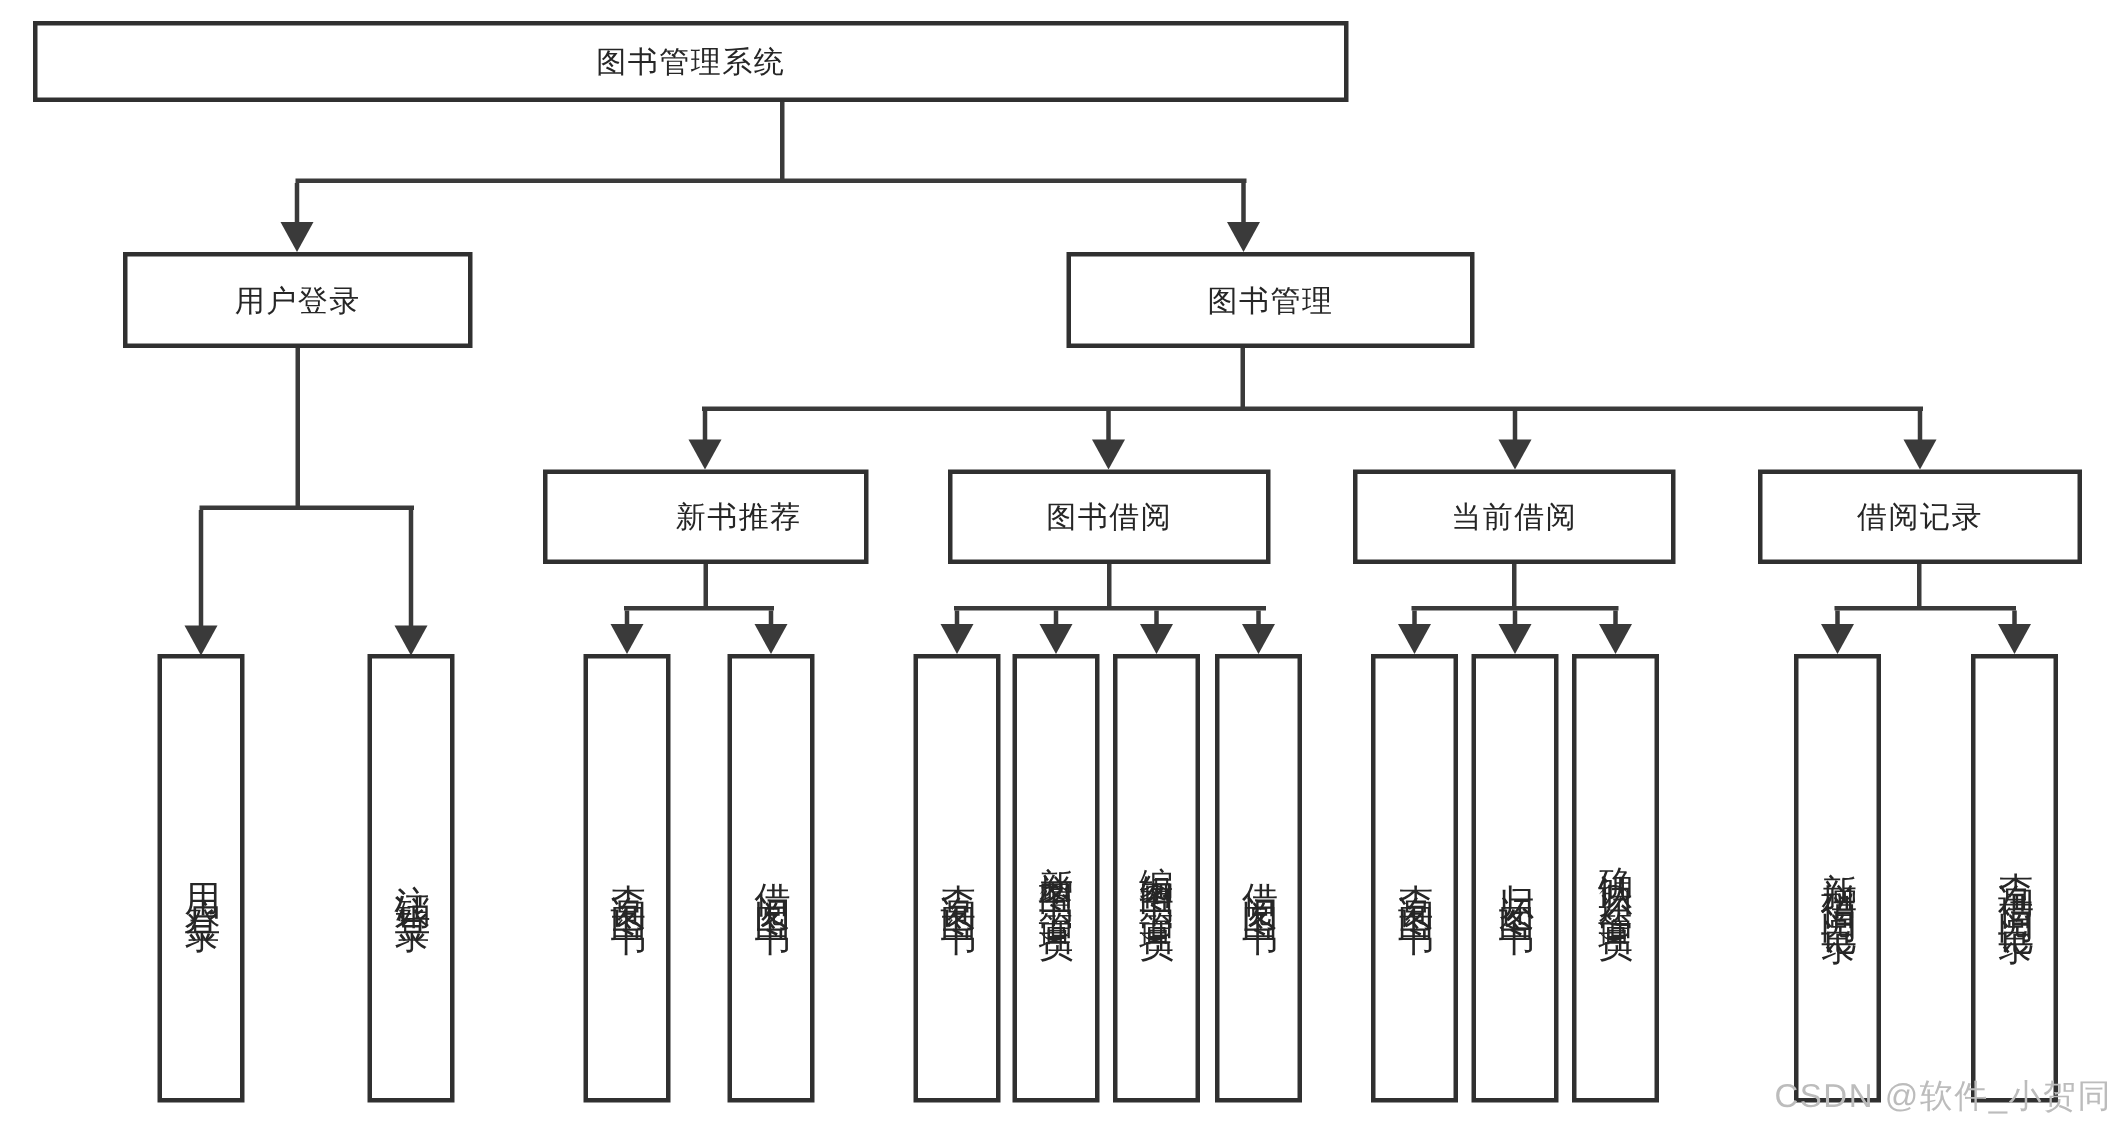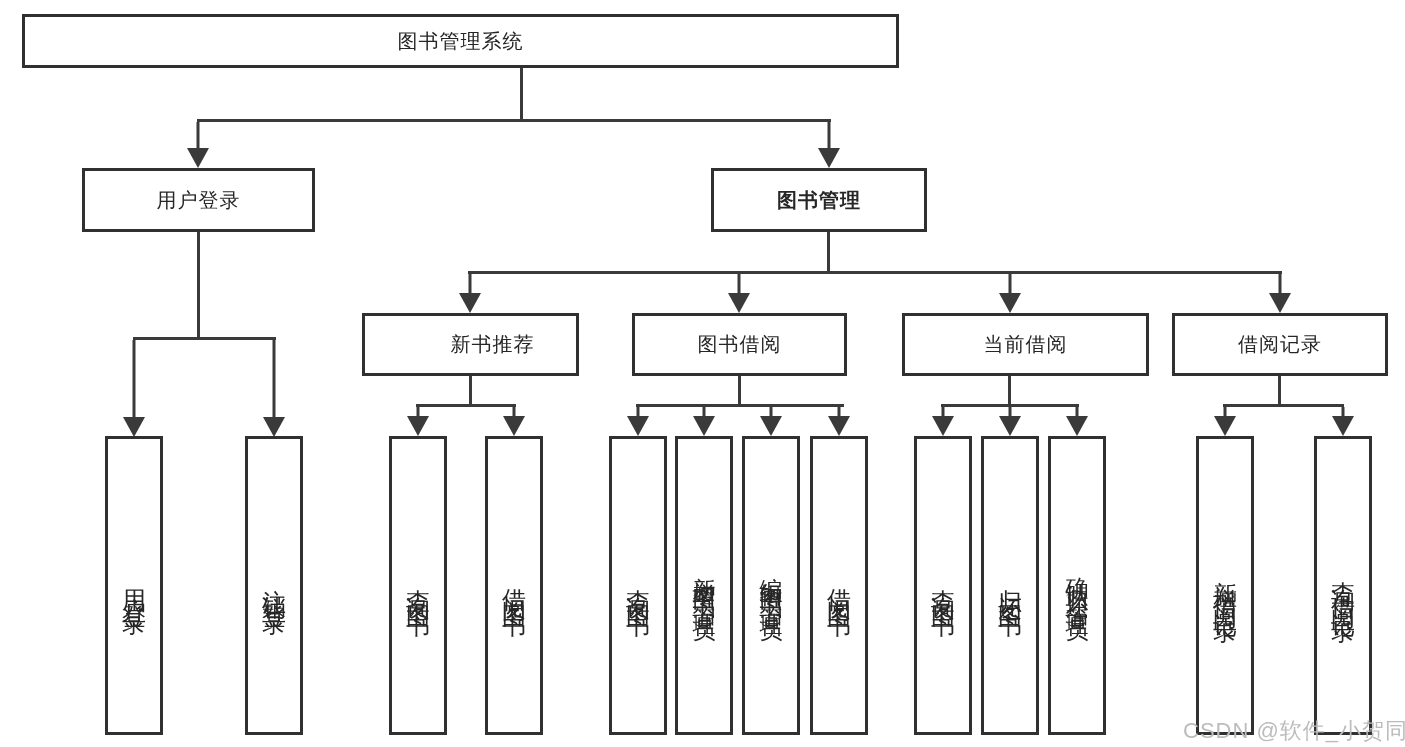--- a/index.html
+++ b/index.html
@@ -72,21 +72,21 @@
   </div>
 
   <div class="v" style="left:520px;top:68px;height:53px;"></div>
   <div class="h" style="left:197px;top:119px;width:634px;"></div>
   <div class="arrow" style="left:187px;top:122px;height:46px;"></div>
   <div class="arrow" style="left:818px;top:122px;height:46px;"></div>
 
   <div class="node" style="left:82px;top:168px;width:233px;height:64px;">
     <span>用户登录</span>
   </div>
-  <div class="node" style="left:711px;top:168px;width:216px;height:64px;font-weight:bold;">
+  <div class="node" style="left:711px;top:168px;width:272px;height:64px;">
     <span>图书管理</span>
   </div>
 
   <div class="v" style="left:197px;top:232px;height:107px;"></div>
   <div class="h" style="left:133px;top:337px;width:143px;"></div>
   <div class="arrow" style="left:123px;top:340px;height:97px;"></div>
   <div class="arrow" style="left:263px;top:340px;height:97px;"></div>
 
   <div class="v" style="left:827px;top:232px;height:41px;"></div>
   <div class="h" style="left:468px;top:271px;width:814px;"></div>
@@ -94,21 +94,21 @@
   <div class="arrow" style="left:728px;top:274px;height:39px;"></div>
   <div class="arrow" style="left:999px;top:274px;height:39px;"></div>
   <div class="arrow" style="left:1269px;top:274px;height:39px;"></div>
 
   <div class="node" style="left:362px;top:313px;width:217px;height:63px;padding-left:44px;">
     <span>新书推荐</span>
   </div>
   <div class="node" style="left:632px;top:313px;width:215px;height:63px;align-items:center;">
     <span>图书借阅</span>
   </div>
-  <div class="node" style="left:902px;top:313px;width:247px;height:63px;">
+  <div class="node" style="left:902px;top:313px;width:215px;height:63px;">
     <span>当前借阅</span>
   </div>
   <div class="node" style="left:1172px;top:313px;width:216px;height:63px;">
     <span>借阅记录</span>
   </div>
 
   <div class="v" style="left:469px;top:376px;height:30px;"></div>
   <div class="v" style="left:738px;top:376px;height:30px;"></div>
   <div class="v" style="left:1008px;top:376px;height:30px;"></div>
   <div class="v" style="left:1278px;top:376px;height:30px;"></div>

